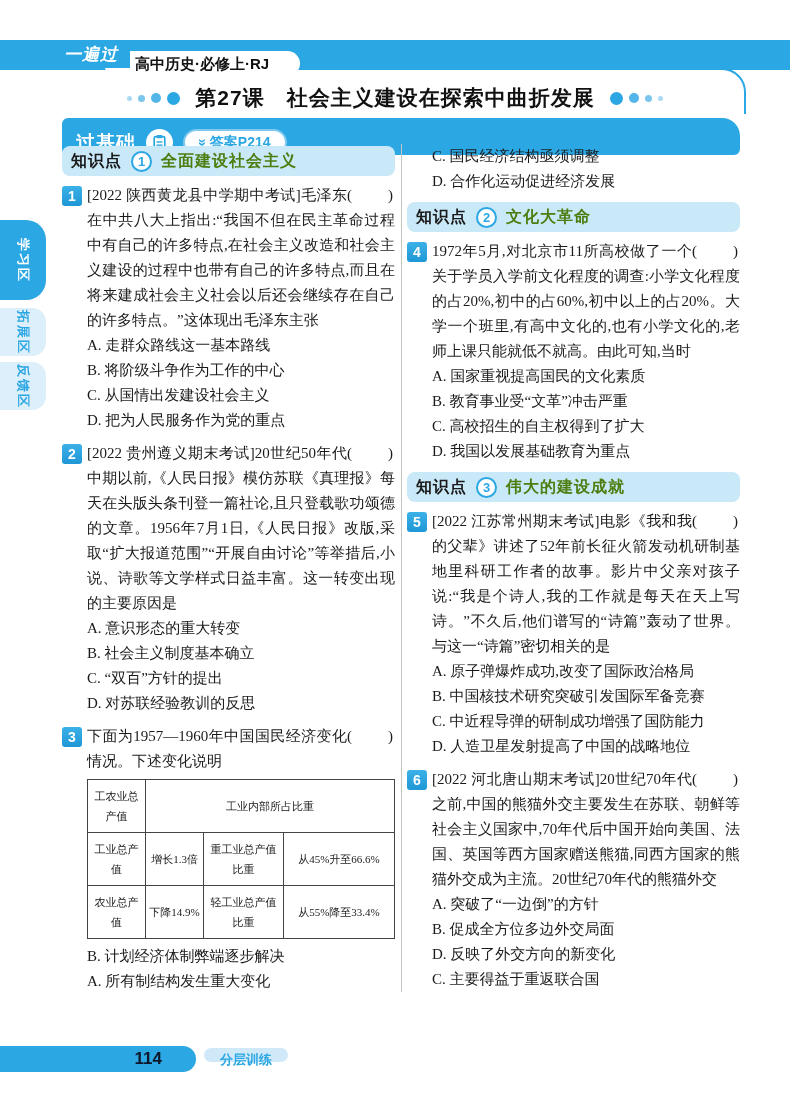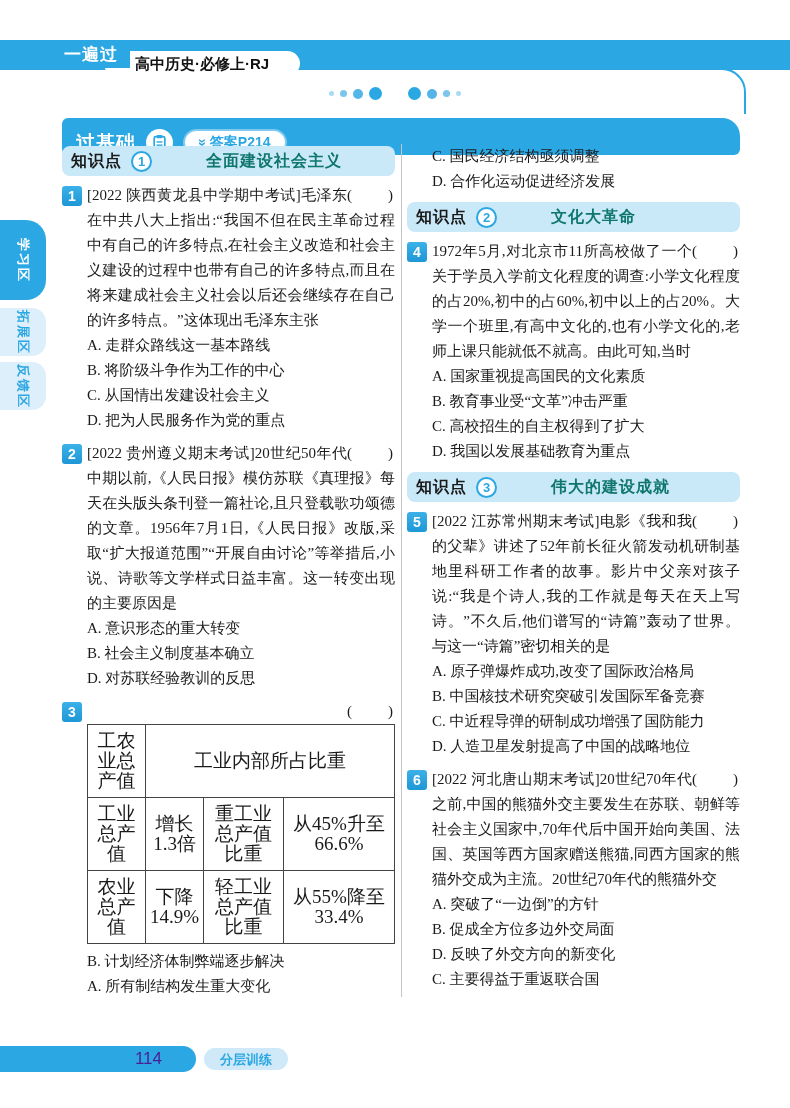--- a/index.html
+++ b/index.html
@@ -2,21 +2,21 @@
 <html><head>
 <meta charset="utf-8">
 <style>
   * { margin:0; padding:0; box-sizing:border-box; }
   body { background:#888; font-family:"Liberation Sans","DejaVu Sans",sans-serif; }
   .page { position:relative; width:790px; height:1108px; background:#fff; margin:0 auto; overflow:hidden; }
 
   
   .topbar { position:absolute; top:40px; left:0; width:100%; height:30px; background:#2ba7e3; }
   .logo { position:absolute; top:42px; left:52px; height:26px; padding:0 12px; background:#2ba7e3;
-          color:#fff; font-weight:bold; font-size:17px; line-height:26px;
+          color:#fff; font-weight:bold; font-style:italic; font-size:17px; line-height:26px;
           letter-spacing:1px; z-index:3; }
   .course-pill { position:absolute; top:51px; left:104px; width:196px; height:25px; background:#fff;
           border-radius:13px; text-align:center; font-weight:bold; font-size:15px; line-height:25px;
           color:#111; z-index:2; }
   .frame-curve { position:absolute; top:68px; left:0; width:746px; height:46px;
           border-top:2px solid #2ba7e3; border-right:2px solid #2ba7e3;
           border-top-right-radius:24px; pointer-events:none; }
 
   
   .title-row { position:absolute; top:84px; left:0; width:100%; text-align:center; white-space:nowrap; }
@@ -48,56 +48,57 @@
   .columns { position:absolute; top:144px; left:62px; width:678px; display:flex; }
   .col { width:333px; }
   .col-divider { width:1px; background:#c4c4c4; margin:0 5px 10px 6px; }
 
   .kp { background:#c9e8f8; border-radius:8px; height:30px; display:flex; align-items:center;
         padding:0 9px; margin:2px 0 7px 0; }
   .kp .kp-label { font-weight:bold; font-size:16px; color:#1a1a1a; letter-spacing:1px; }
   .kp .kp-num { width:21px; height:21px; background:#fff; border:2px solid #2ba7e3; border-radius:50%;
         color:#2ba7e3; font-weight:bold; font-size:13px; display:flex; align-items:center;
         justify-content:center; margin:0 9px; }
-  .kp .kp-title { font-weight:bold; font-size:16px; color:#0f766e; letter-spacing:1px;margin-left:45px; }
+  .kp .kp-title { font-weight:bold; font-size:16px; color:#4d7c0f; letter-spacing:1px; }
 
   .q { display:flex; margin-bottom:8px; font-family:"Liberation Serif","DejaVu Serif",serif; }
   .q-badge { flex:0 0 20px; height:20px; background:linear-gradient(#3cb1e8,#1e97d6); border-radius:3px;
         color:#fff; font-family:"Liberation Sans",sans-serif; font-weight:bold; font-size:14px;
         line-height:20px; text-align:center; margin:3px 5px 0 0; }
   .q-badge.hidden { visibility:hidden; }
   .q-body { flex:1; font-size:15px; line-height:25px; color:#1a1a1a; text-align:justify; }
   .bracket { float:right; letter-spacing:2px; }
   .opt { line-height:25px; }
 
-  table.mini { border-collapse:collapse; width:100%; margin:12px 0 5px 0;
-        font-family:"Liberation Serif","DejaVu Serif",serif; font-size:19px; }
+  table.mini { border-collapse:collapse; width:100%; margin:5px 0 5px 0;
+        font-family:"Liberation Serif","DejaVu Serif",serif; font-size:11px; }
   table.mini td { border:1px solid #444; text-align:center; padding:6px 2px; line-height:20px; }
   td.c1{width:58px;} td.c2{width:58px;} td.c3{width:80px;}
 
   
   .footer-bar { position:absolute; top:1046px; left:0; width:196px; height:26px; background:#2ba7e3;
-        border-radius:0 14px 14px 0; color:#4c1d95; font-weight:normal; font-size:17px; line-height:26px;
+        border-radius:0 14px 14px 0; color:#0f172a; font-weight:bold; font-size:17px; line-height:26px;
         text-align:right; padding-right:34px; }
-  .footer-pill { position:absolute; top:1048px; left:204px; height:22px; background:#cfe9f9;
+  .footer-pill { position:absolute; top:1048px; left:204px; height:14px; background:#cfe9f9;
         border-radius:12px; color:#2ba7e3; font-weight:bold; font-size:13px; line-height:23px;
         padding:0 16px; }
 </style>
 </head>
 <body>
 
 <div class="page">
 
   <div class="topbar"></div>
   <div class="logo">一遍过</div>
   <div class="course-pill">高中历史·必修上·RJ</div>
   <div class="frame-curve"></div>
 
   <div class="title-row">
     <span class="dots-left"><span class="dot d1"></span><span class="dot d2"></span><span class="dot d3"></span><span class="dot d4"></span></span>
+    <h1>第27课　社会主义建设在探索中曲折发展</h1>
     <span class="dots-right"><span class="dot d4"></span><span class="dot d3"></span><span class="dot d2"></span><span class="dot d1"></span></span>
   </div>
 
   <div class="banner">
     <span class="b-left">过基础</span>
     <span class="b-icon">
       <svg width="17" height="17" viewBox="0 0 16 16">
         <rect x="3" y="2.5" width="10" height="12.5" rx="1.5" fill="none" stroke="#2ba7e3" stroke-width="1.6"></rect>
         <rect x="5.3" y="1" width="5.4" height="3" rx="1" fill="#2ba7e3"></rect>
         <line x1="5.2" y1="7.5" x2="10.8" y2="7.5" stroke="#2ba7e3" stroke-width="1.3"></line>
@@ -137,28 +138,29 @@
           <div class="opt">D. 把为人民服务作为党的重点</div>
         </div>
       </div>
 
       <div class="q">
         <div class="q-badge">2</div>
         <div class="q-body">
           <p><span class="bracket">(　　)</span><span>[2022 贵州遵义期末考试]</span><span>20世纪50年代中期以前,《人民日报》模仿苏联《真理报》每天在头版头条刊登一篇社论,且只登载歌功颂德的文章。1956年7月1日,《人民日报》改版,采取“扩大报道范围”“开展自由讨论”等举措后,小说、诗歌等文学样式日益丰富。这一转变出现的主要原因是</span></p>
           <div class="opt">A. 意识形态的重大转变</div>
           <div class="opt">B. 社会主义制度基本确立</div>
+          <div class="opt">C. “双百”方针的提出</div>
           <div class="opt">D. 对苏联经验教训的反思</div>
         </div>
       </div>
 
       <div class="q">
         <div class="q-badge">3</div>
         <div class="q-body">
-          <p><span class="bracket">(　　)</span></p>
+          <p><span class="bracket">(　　)</span><span>下面为1957—1960年中国国民经济变化情况。下述变化说明</span></p>
           <table class="mini">
             <tbody>
                 <tr>
               <td class="c1">工农业总产值</td>
               <td colspan="3">工业内部所占比重</td>
             </tr>
             <tr>
               <td class="c1">工业总产值</td>
               <td class="c2">增长1.3倍</td>
               <td class="c3">重工业总产值比重</td>

